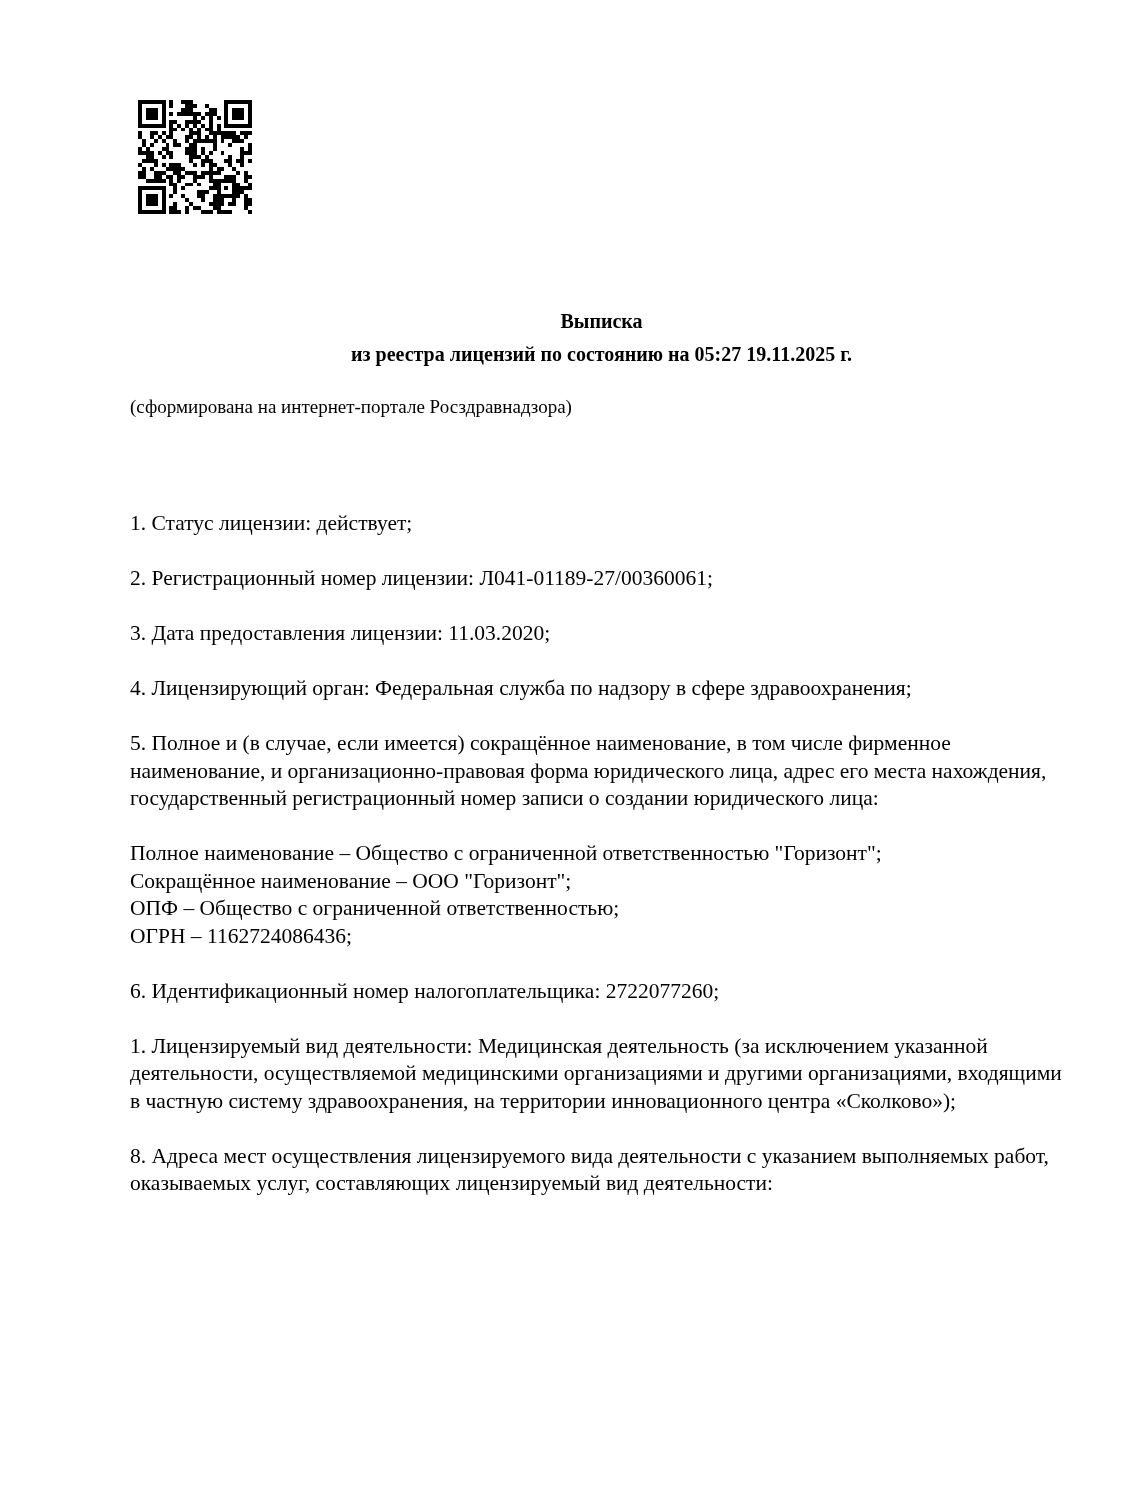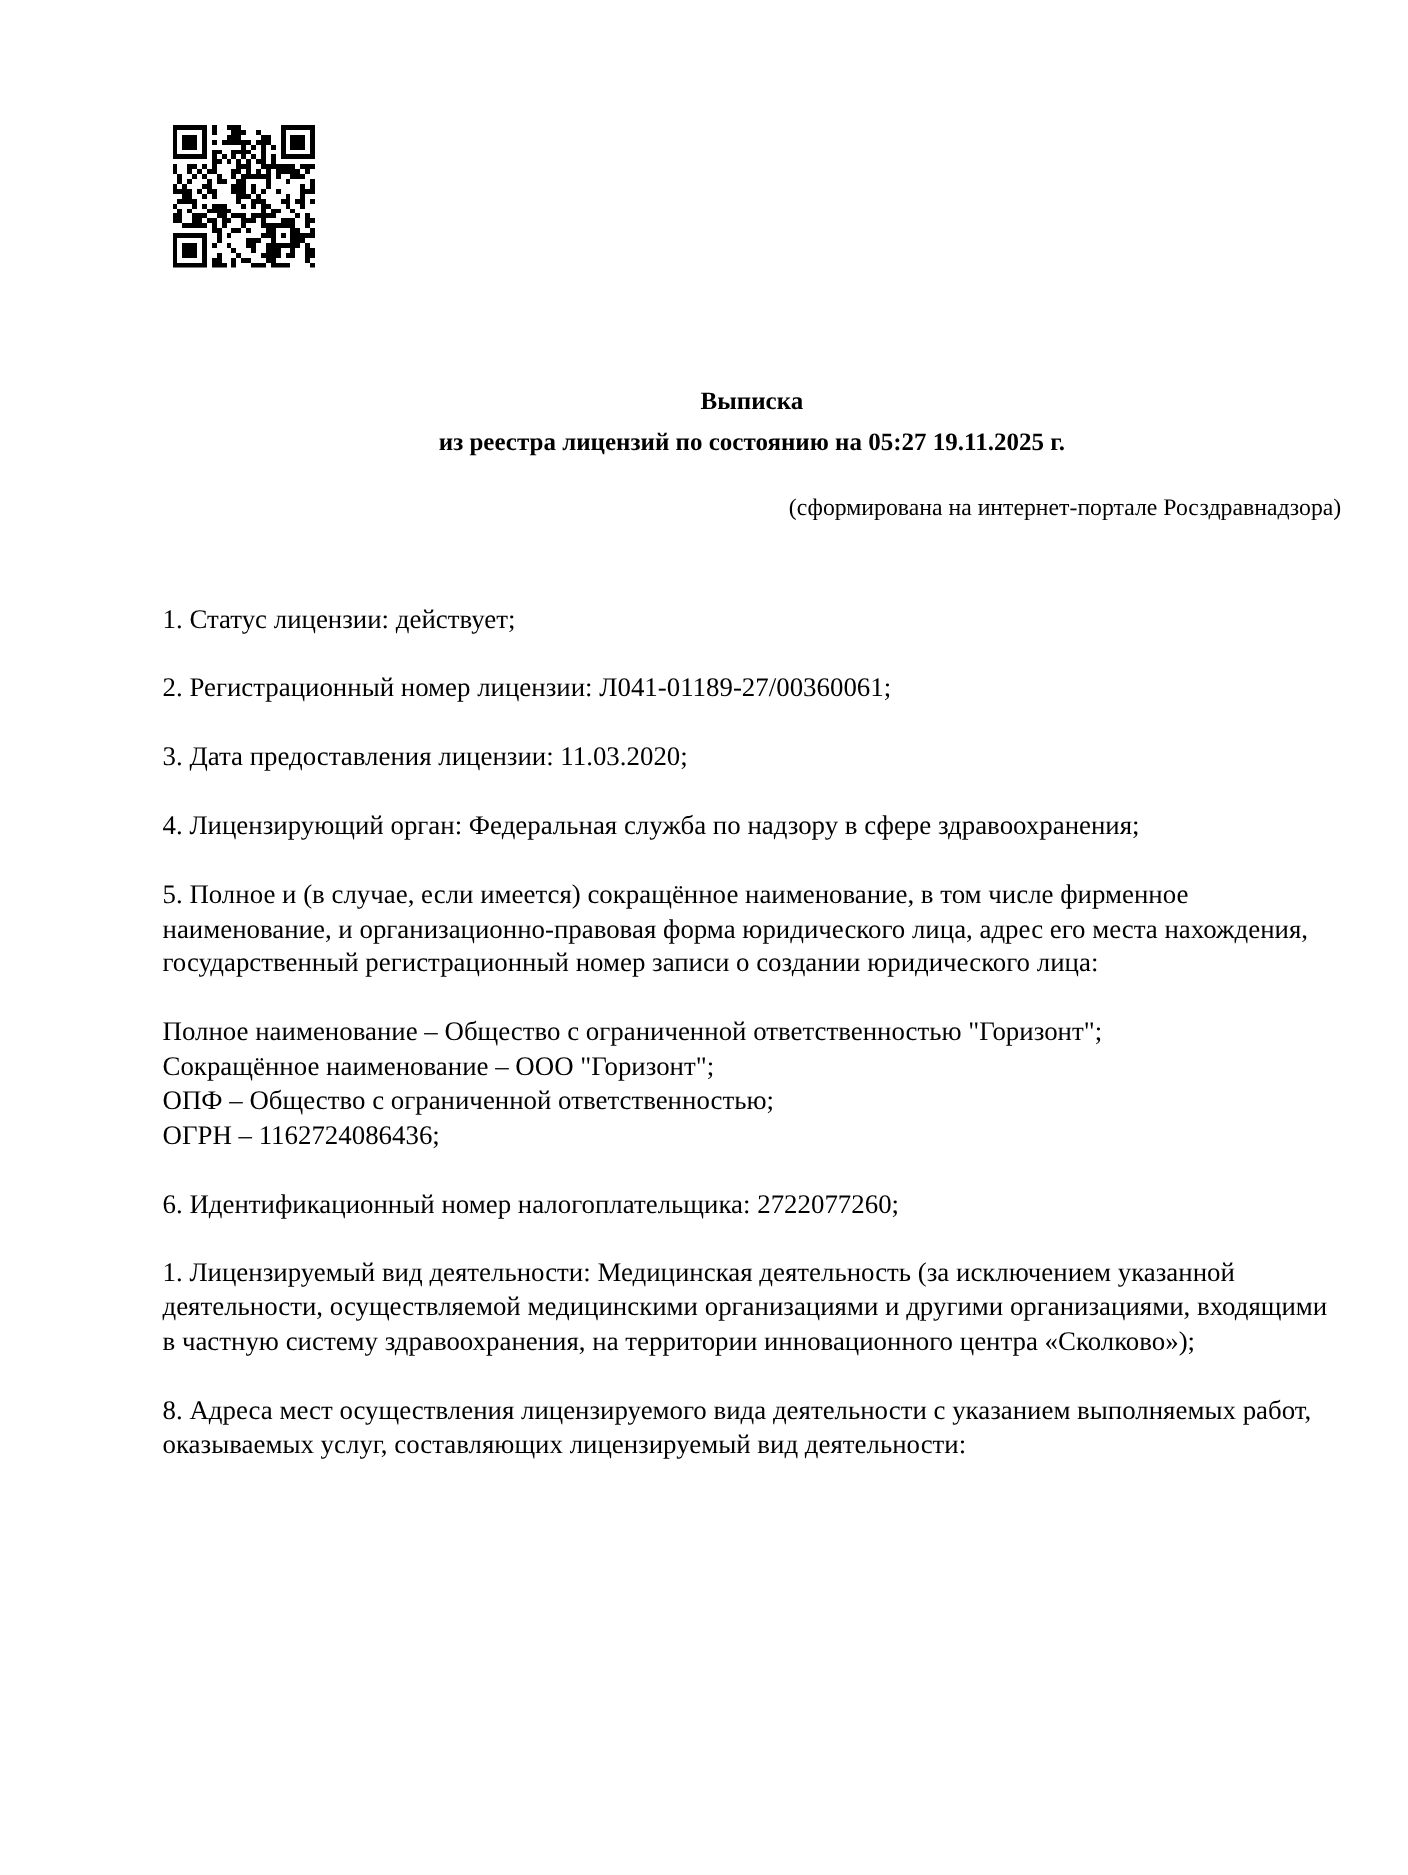--- a/index.html
+++ b/index.html
@@ -35,26 +35,25 @@
   }
   .title {
     margin-top: 305px;
     text-align: center;
     font-weight: bold;
     font-size: 20px;
     line-height: 33px;
   }
   .subtitle {
     margin-top: 24px;
-    text-align: right;
     font-size: 19px;
     line-height: 23px;
   }
   .body {
-    margin-top: 64px;
+    margin-top: 92px;
     font-size: 21.5px;
     line-height: 27.5px;
     text-align: left;
   }
   .body p {
     margin: 0 0 27.5px 0;
     padding: 0;
   }
   .cut-line {
     white-space: nowrap;

